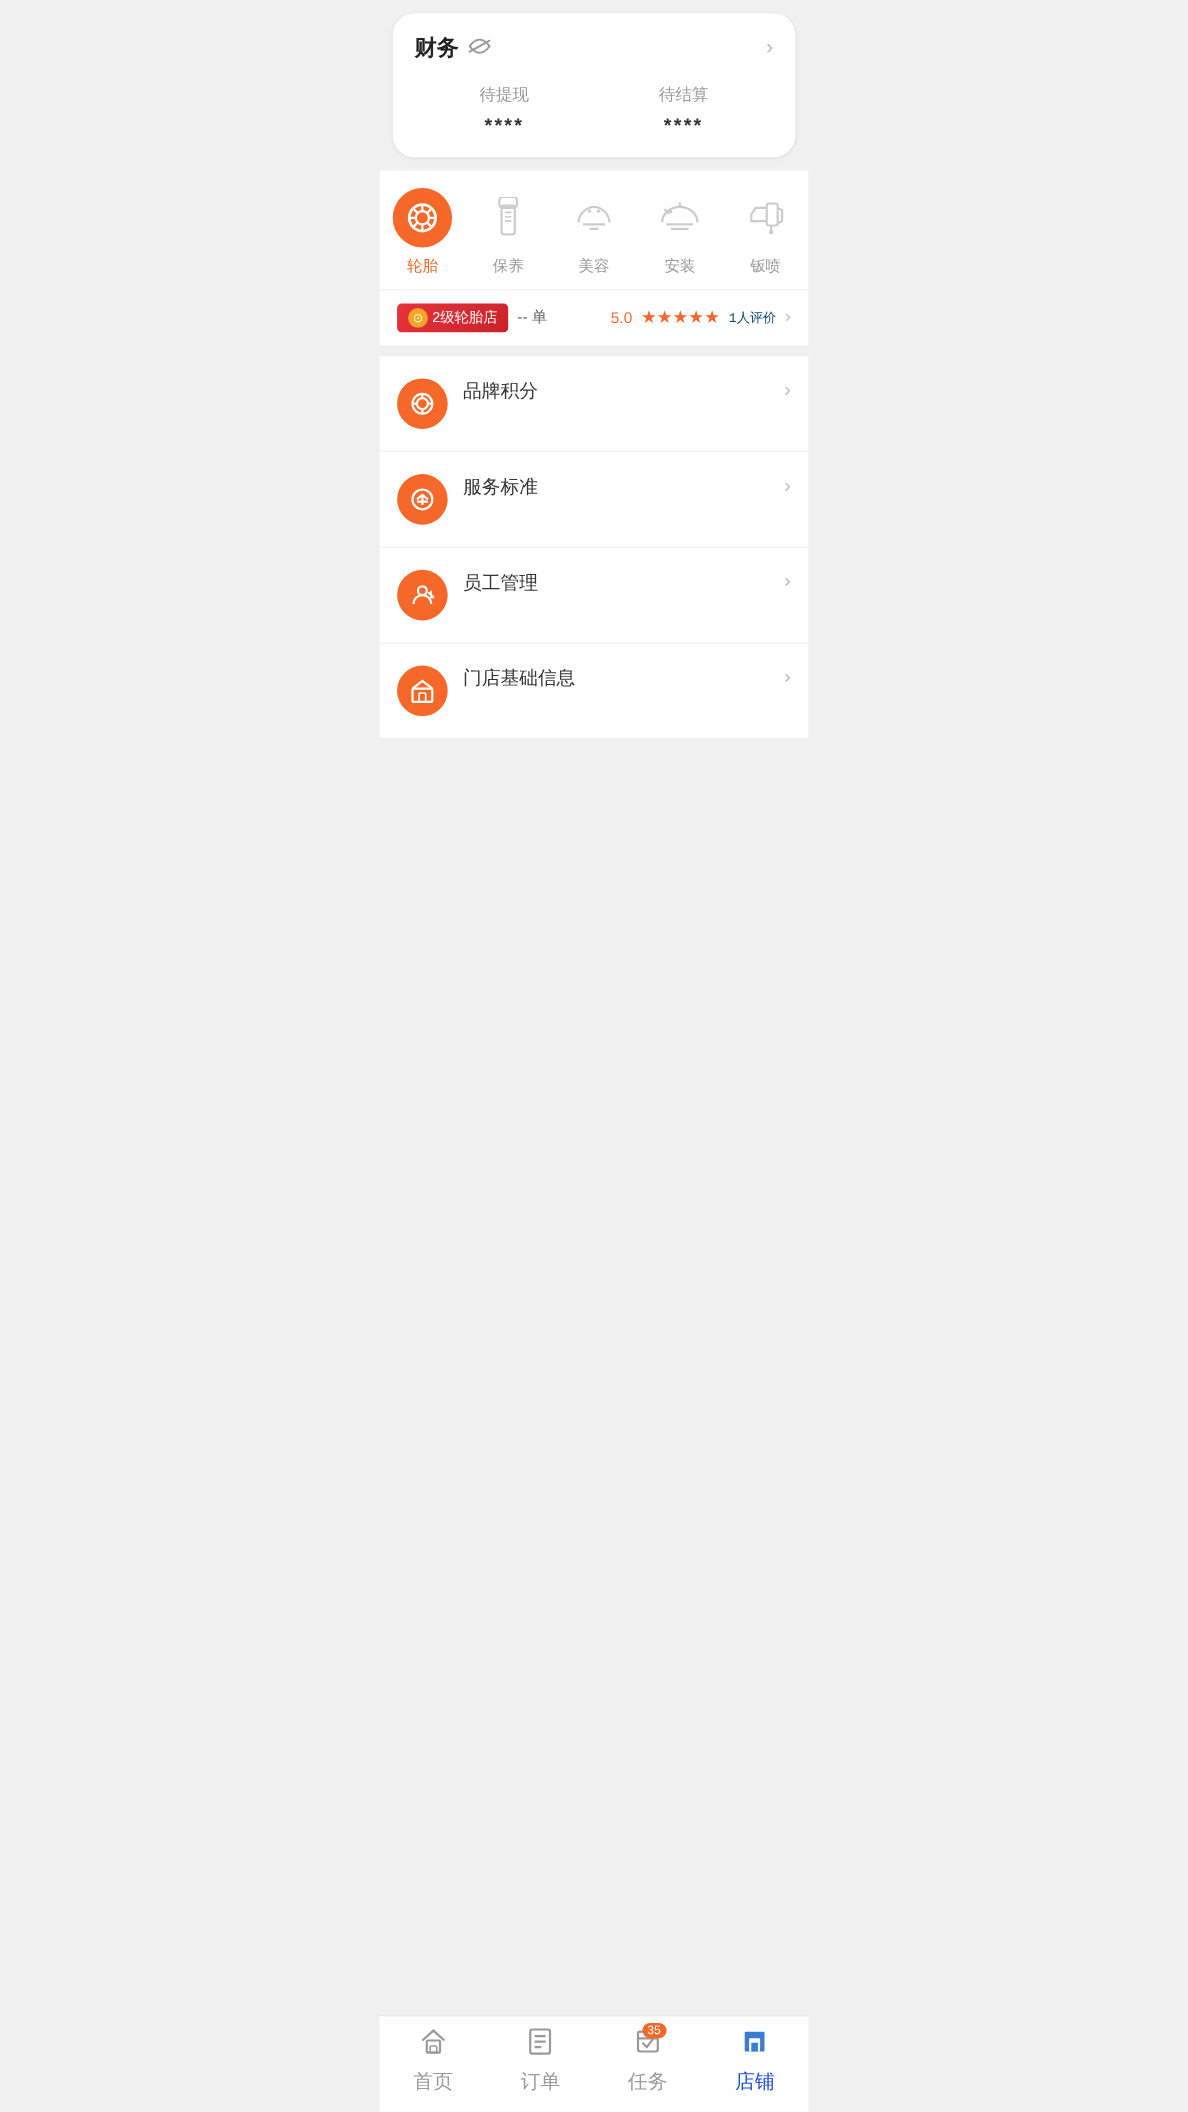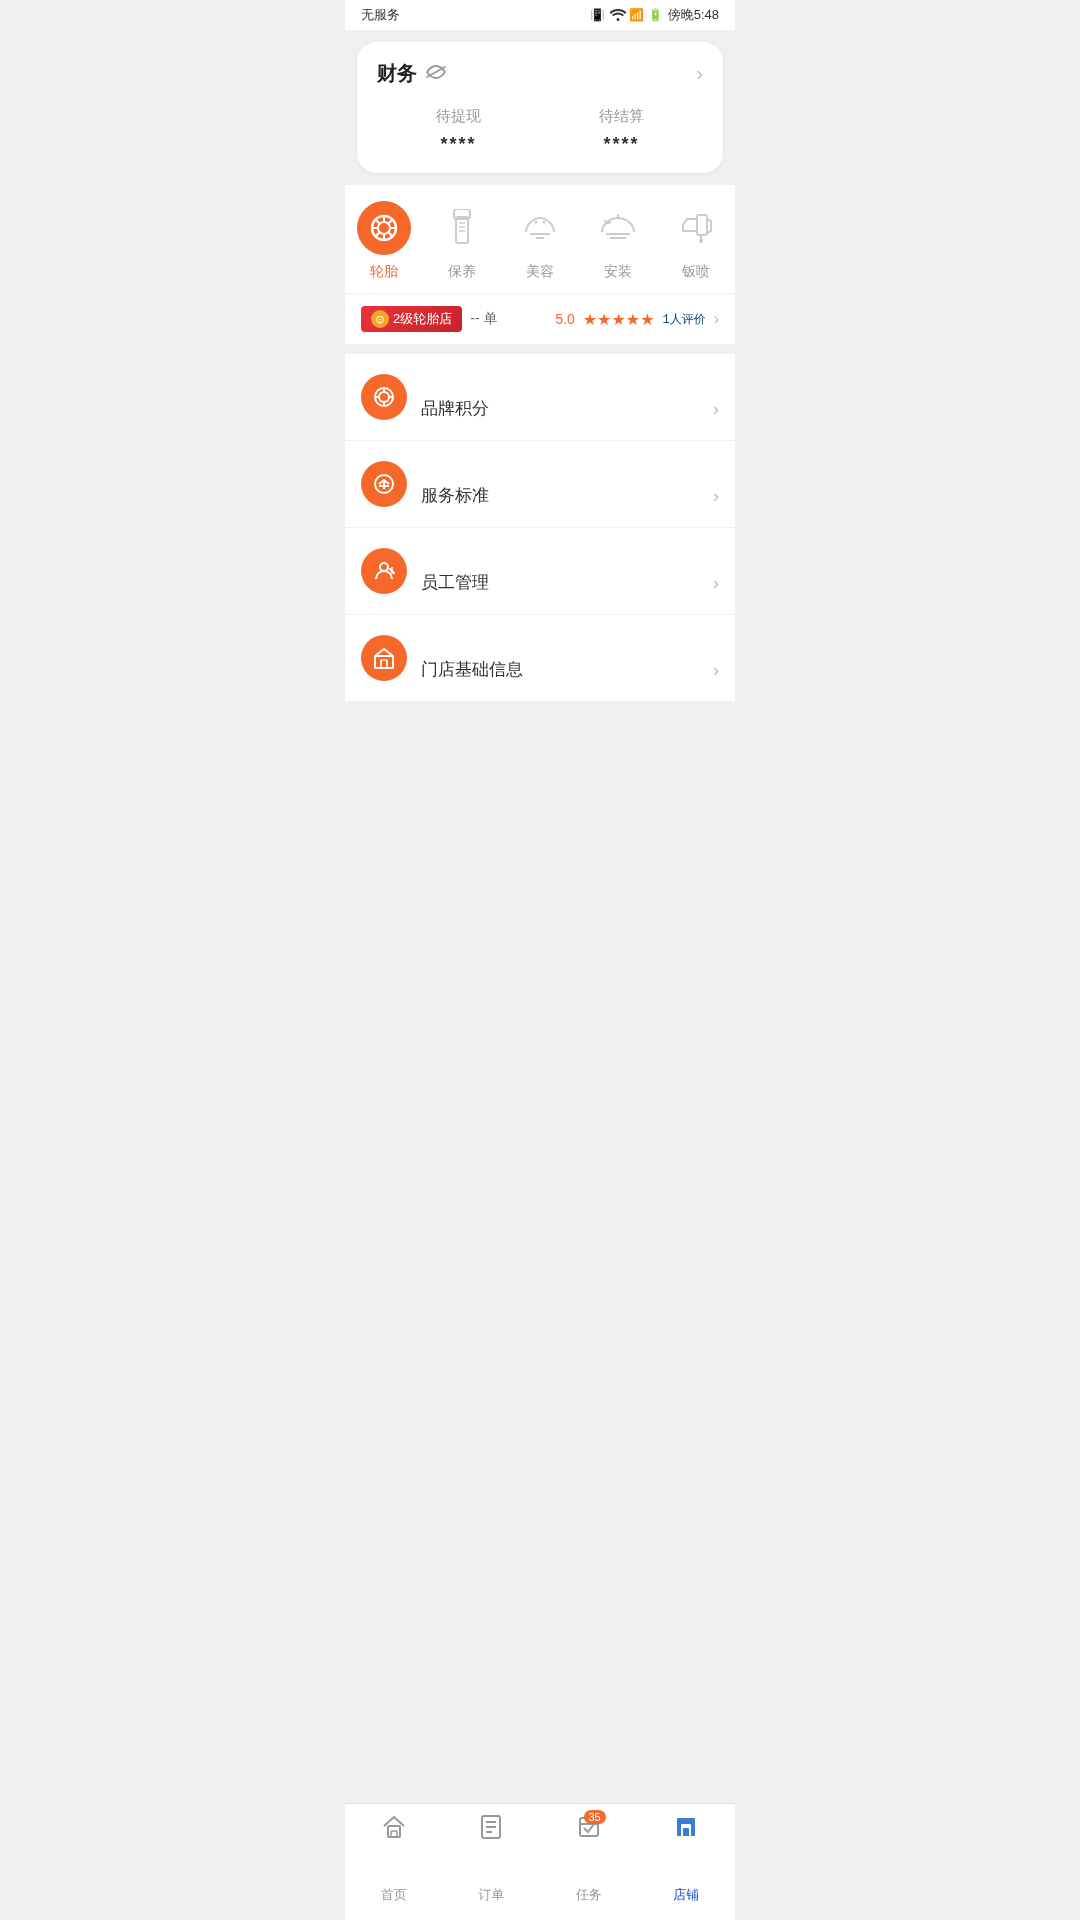--- a/index.html
+++ b/index.html
@@ -210,21 +210,21 @@
       font-size: 16px;
     }
 
     
     .menu-section {
       background: #fff;
       margin-top: 10px;
     }
     .menu-item {
       display: flex;
-      align-items: flex-end;
+      align-items: flex-start;
       padding: 20px 16px;
       border-bottom: 1px solid #f0f0f0;
       cursor: pointer;
       gap: 14px;
     }
     .menu-item:last-child {
       border-bottom: none;
     }
     .menu-icon-circle {
       width: 46px;
@@ -269,23 +269,22 @@
       min-width: 60px;
     }
     .nav-icon {
       font-size: 24px;
       color: #999;
     }
     .nav-icon.active {
       color: #3a7bd5;
     }
     .nav-label {
-      font-size: 13px;
+      font-size: 18px;
       color: #999;
-      margin-top: 36px;
     }
     .nav-label.active {
       color: #1d4ed8;
     }
     .nav-badge {
       position: absolute;
       top: -4px;
       right: -4px;
       background: #f5682a;
       color: #fff;
@@ -298,36 +297,20 @@
 
     .page-content {
       padding-bottom: 130px;
     }
   </style>
 </head>
 <body>
 
 <div class="page-content">
 
-  <div class="status-bar">
-    <span>无服务</span>
-    <div class="status-right">
-      <span class="status-icon">📳</span>
-      <span class="status-icon">
-        <svg width="16" height="14" viewBox="0 0 16 14" fill="none">
-          <path d="M8 11a1.5 1.5 0 110 3 1.5 1.5 0 010-3z" fill="#333"></path>
-          <path d="M8 7.5C9.8 7.5 11.4 8.2 12.6 9.3l1.4-1.4C12.4 6.4 10.3 5.5 8 5.5s-4.4.9-6 2.4l1.4 1.4C4.6 8.2 6.2 7.5 8 7.5z" fill="#333"></path>
-          <path d="M8 4C10.8 4 13.3 5.1 15.1 6.9l1.4-1.4C14.6 3.5 11.5 2 8 2S1.4 3.5-.5 5.5l1.4 1.4C2.7 5.1 5.2 4 8 4z" fill="#333"></path>
-        </svg>
-      </span>
-      <span class="status-icon">📶</span>
-      <span class="status-icon">🔋</span>
-      <span>傍晚5:48</span>
-    </div>
-  </div>
 
 
   <div class="finance-card">
     <div class="finance-header">
       <div class="finance-title-row">
         <span class="finance-title">财务</span>
         <span class="eye-icon">
           <svg width="22" height="14" viewBox="0 0 22 14" fill="none">
             <path d="M11 1C6 1 2 7 2 7s4 6 9 6 9-6 9-6-4-6-9-6z" stroke="#999" stroke-width="1.8"></path>
             <path d="M2 12L20 2" stroke="#999" stroke-width="1.8" stroke-linecap="round"></path>

